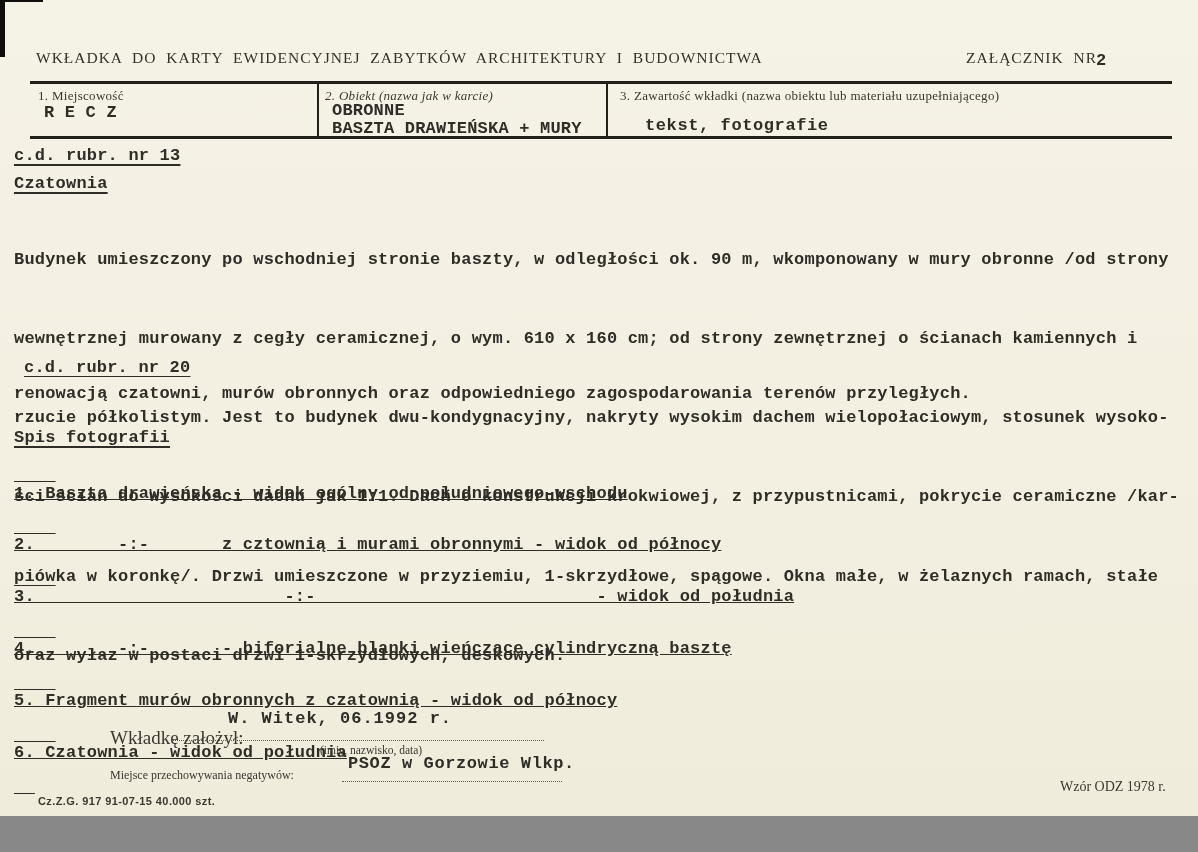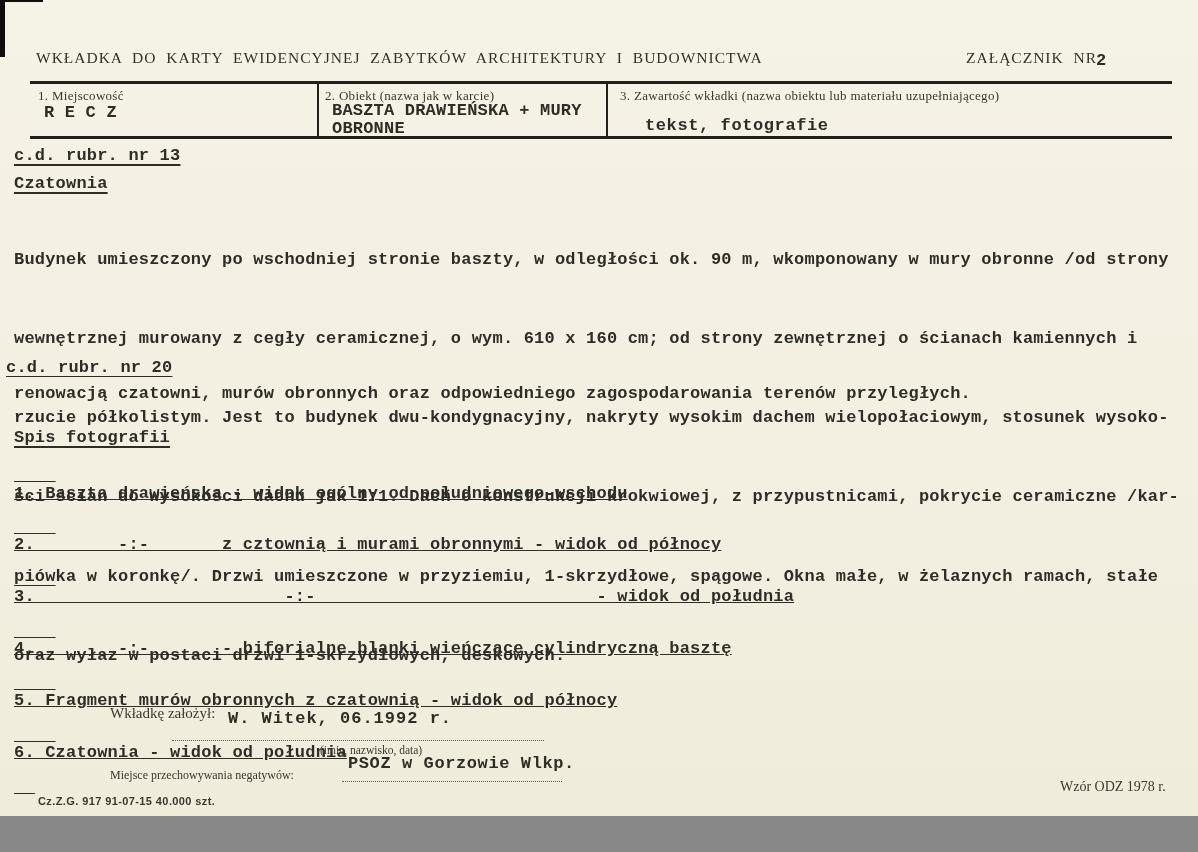--- a/index.html
+++ b/index.html
@@ -49,51 +49,51 @@
   <div class="abs typed" style="left:1096px;top:51px;">2</div>
 
   <div class="abs rule" style="left:30px;top:81px;width:1142px;height:3px;"></div>
   <div class="abs rule" style="left:30px;top:136px;width:1142px;height:3px;"></div>
   <div class="abs rule" style="left:317px;top:81px;width:2px;height:58px;"></div>
   <div class="abs rule" style="left:606px;top:81px;width:2px;height:58px;"></div>
 
   <div class="abs print print-label" style="left:38px;top:88px;">1.  Miejscowość</div>
   <div class="abs typed pre" style="left:44px;top:103px;">R E C Z</div>
 
-  <div class="abs print print-label" style="left:325px;top:88px;">2.  Obiekt (nazwa jak w karcie)</div>
-  <div class="abs typed pre" style="left:332px;top:102px;line-height:18px;"><div>BASZTA DRAWIEŃSKA + MURY</div><div>OBRONNE</div></div>
+  <div class="abs print print-label" style="left:325px;top:88px;font-style:italic;">2.  Obiekt (nazwa jak w karcie)</div>
+  <div class="abs typed pre" style="left:332px;top:102px;line-height:18px;"><div>OBRONNE</div><div>BASZTA DRAWIEŃSKA + MURY</div></div>
 
   <div class="abs print print-label" style="left:620px;top:88px;">3.  Zawartość wkładki (nazwa obiektu lub materiału uzupełniającego)</div>
   <div class="abs typed pre" style="left:645px;top:116px;letter-spacing:.6px;">tekst, fotografie</div>
 
   <div class="abs typed u" style="left:14px;top:146px;">c.d. rubr. nr 13</div>
   <div class="abs typed u" style="left:14px;top:174px;">Czatownia</div>
   <div class="abs typed para pre" style="left:14px;top:194px;">
     <div>Budynek umieszczony po wschodniej stronie baszty, w odległości ok. 90 m, wkomponowany w mury obronne /od strony</div>
     <div>wewnętrznej murowany z cegły ceramicznej, o wym. 610 x 160 cm; od strony zewnętrznej o ścianach kamiennych i</div>
     <div>rzucie półkolistym. Jest to budynek dwu-kondygnacyjny, nakryty wysokim dachem wielopołaciowym, stosunek wysoko-</div>
     <div>ści ścian do wysokości dachu jak 1:1. Dach o konstrukcji krokwiowej, z przypustnicami, pokrycie ceramiczne /kar-</div>
     <div>piówka w koronkę/. Drzwi umieszczone w przyziemiu, 1-skrzydłowe, spągowe. Okna małe, w żelaznych ramach, stałe</div>
     <div>oraz wyłaz w postaci drzwi 1-skrzydłowych, deskowych.</div>
   </div>
 
-  <div class="abs typed u" style="left:6px;top:358px;text-decoration:underline;">c.d. rubr. nr 20</div>
+  <div class="abs typed u" style="left:24px;top:358px;text-decoration:underline;">c.d. rubr. nr 20</div>
   <div class="abs typed pre" style="left:14px;top:384px;">renowacją czatowni, murów obronnych oraz odpowiedniego zagospodarowania terenów przyległych.</div>
 
   <div class="abs typed u" style="left:14px;top:428px;">Spis fotografii</div>
   <div class="abs typed photolist pre" style="left:14px;top:450px;">
     <div>1. Baszta drawieńska - widok ogólny od południowego-wschodu</div>
     <div>2.        -:-       z cztownią i murami obronnymi - widok od północy</div>
     <div>3.                        -:-                           - widok od południa</div>
     <div>4.        -:-       - biforialne blanki wieńczące cylindryczną basztę</div>
     <div>5. Fragment murów obronnych z czatownią - widok od północy</div>
     <div>6. Czatownia - widok od południa</div>
   </div>
 
-  <div class="abs print" style="left:110px;top:705px;font-size:15px;">Wkładkę  założył:</div>
+  <div class="abs print" style="left:110px;top:727px;font-size:19px;">Wkładkę  założył:</div>
   <div class="abs typed pre" style="left:228px;top:709px;letter-spacing:1px;">W. Witek, 06.1992 r.</div>
   <div class="abs dotted" style="left:172px;top:724px;width:372px;height:16px;"></div>
   <div class="abs print" style="left:320px;top:744px;font-size:11.5px;">(imię, nazwisko, data)</div>
 
   <div class="abs print" style="left:110px;top:768px;font-size:12px;">Miejsce  przechowywania  negatywów:</div>
   <div class="abs typed pre" style="left:348px;top:754px;letter-spacing:.6px;">PSOZ w Gorzowie Wlkp.</div>
   <div class="abs dotted" style="left:342px;top:765px;width:220px;height:16px;"></div>
 
   <div class="abs" style="left:38px;top:795px;font-family:'Liberation Sans',sans-serif;font-size:11px;letter-spacing:.4px;color:#3a382f;font-weight:bold;">Cz.Z.G.  917  91-07-15  40.000  szt.</div>
   <div class="abs print" style="left:1060px;top:779px;font-size:14px;">Wzór  ODZ  1978 r.</div>

